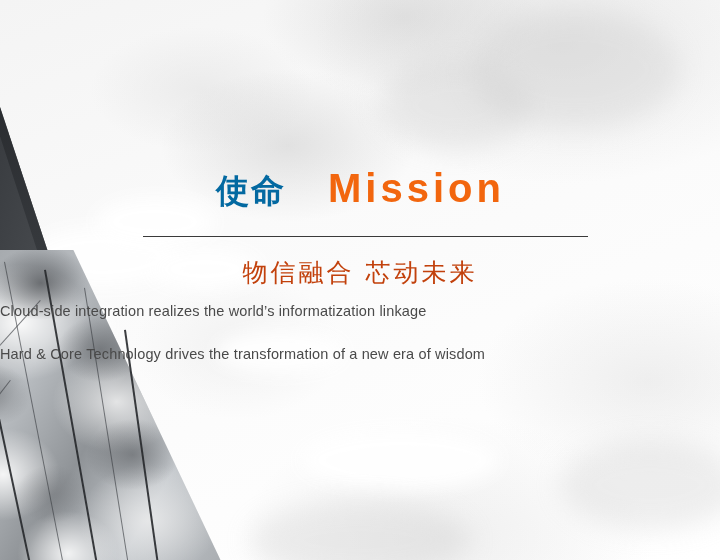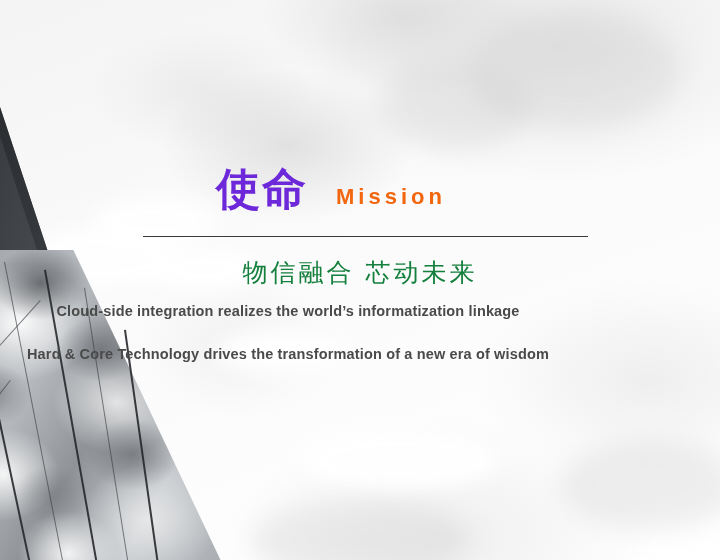--- a/index.html
+++ b/index.html
@@ -109,66 +109,66 @@
     top: 168px;
     width: 450px;
   }
   .title-row {
     display: flex;
     align-items: baseline;
     padding-left: 73px;
     height: 62px;
   }
   .title-cn {
-    font-size: 44px;
+    font-size: 33px;
     font-weight: 700;
-    color: #6d28d9;
+    color: #0369a1;
     letter-spacing: 2px;
     line-height: 1;
-    font-family: Liberation Serif, serif;
+    font-family: Liberation Mono, monospace;
     white-space: nowrap;
   }
   .title-en {
-    font-size: 22px;
+    font-size: 40px;
     font-weight: 700;
     color: #f2660e;
     letter-spacing: 4px;
     line-height: 1;
-    margin-left: 28px;
+    margin-left: 42px;
     font-family: "Liberation Sans", "DejaVu Sans", sans-serif;
     white-space: nowrap;
   }
   .rule {
     width: 445px;
     height: 1px;
     background: #3a3a3a;
     margin-top: 6px;
   }
 
   
   .subtitle-cn {
     position: absolute;
     top: 256px;
     left: 0;
     width: 720px;
     text-align: center;
     font-size: 25px;
     font-weight: 400;
-    color: #15803d;
+    color: #c2410c;
     letter-spacing: 3px;
     font-family: "DejaVu Sans", "Liberation Sans", sans-serif;
     white-space: nowrap;
   }
   .desc {
     position: absolute;
     left: 0;
     width: 576px;
-    text-align: center;
+    text-align: left;
     font-size: 14.5px;
-    font-weight: 700;
+    font-weight: 400;
     color: #4a4a4a;
     letter-spacing: .15px;
     white-space: nowrap;
   }
   .desc-1 { top: 303px; }
   .desc-2 { top: 346px; }
 </style>
 </head>
 <body>
 

